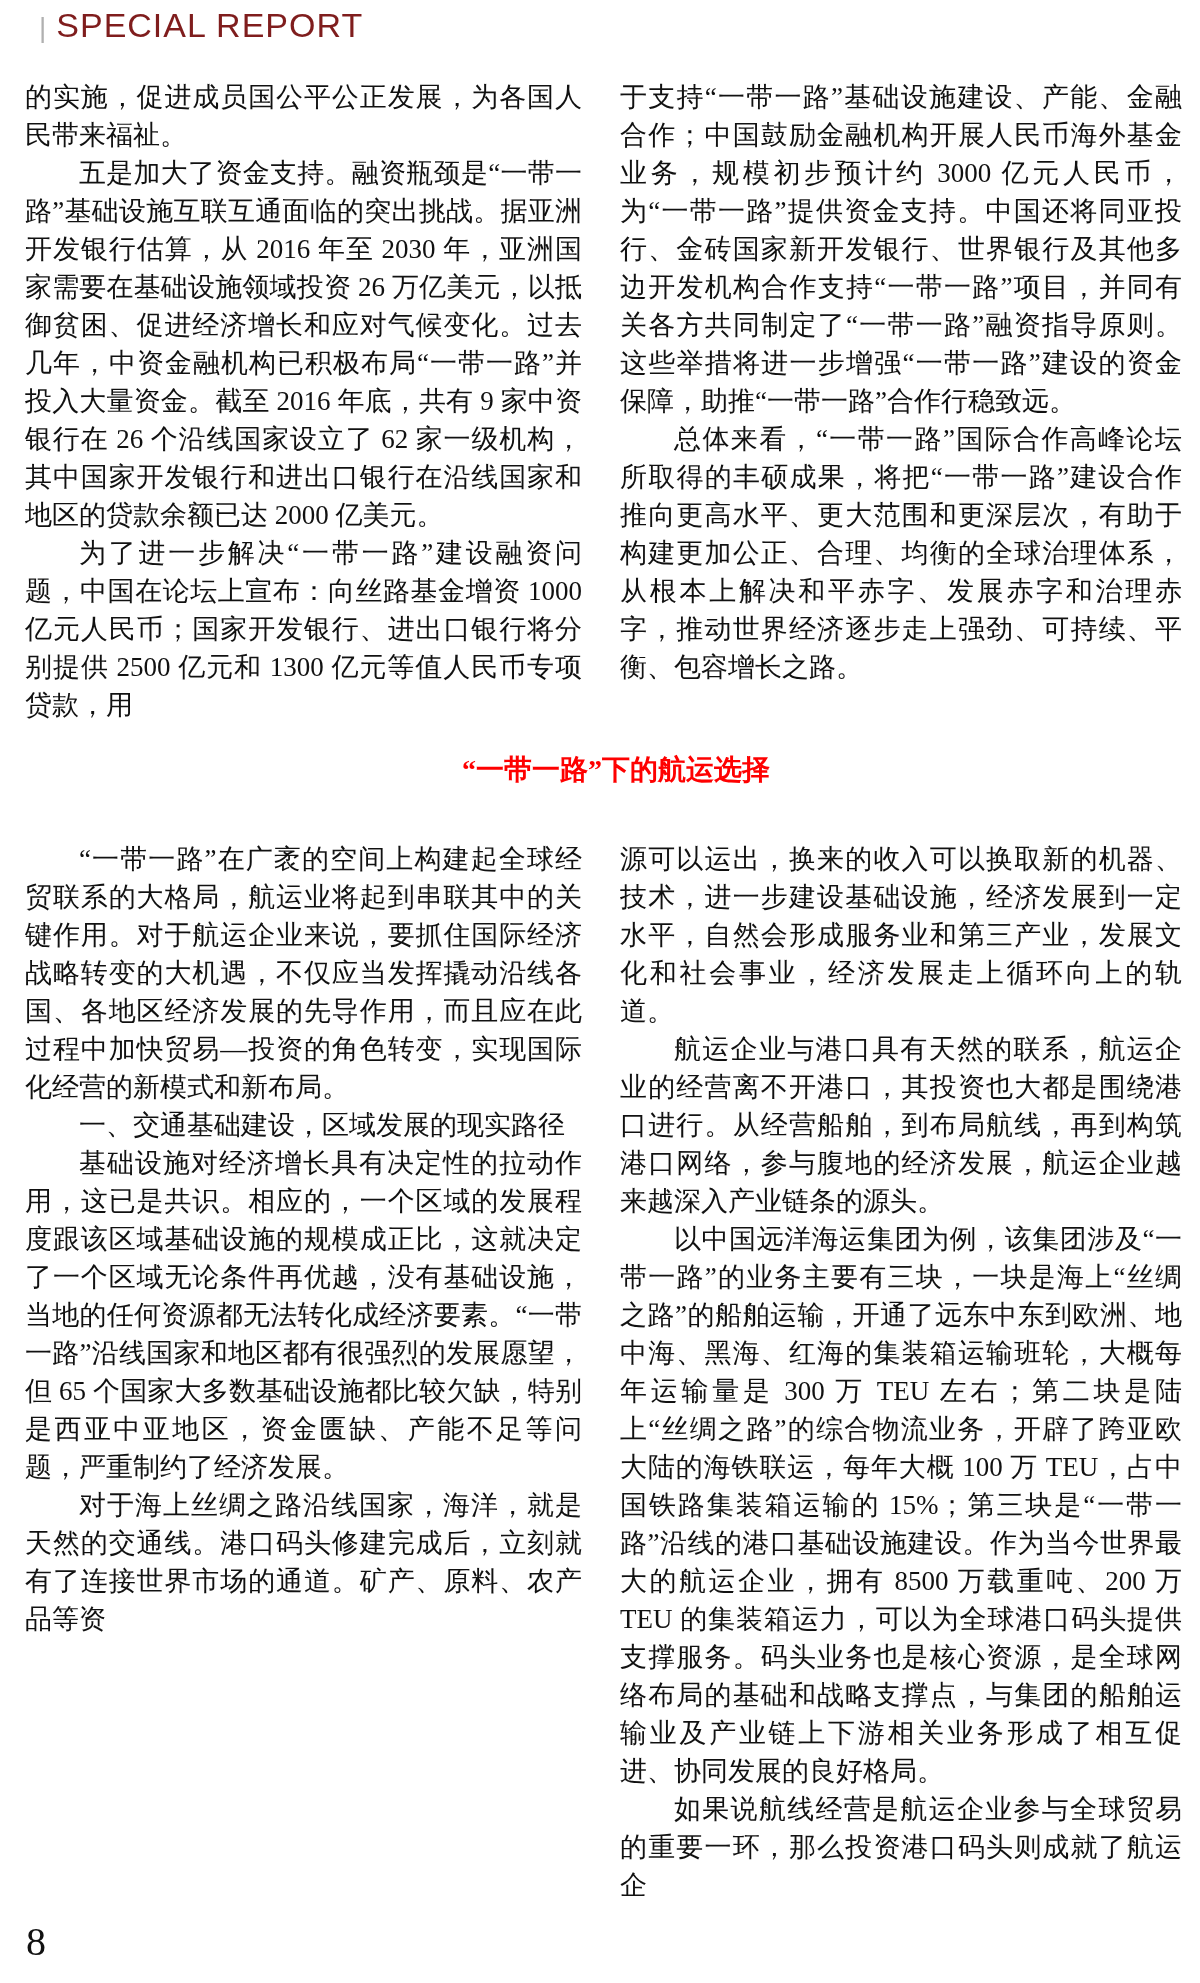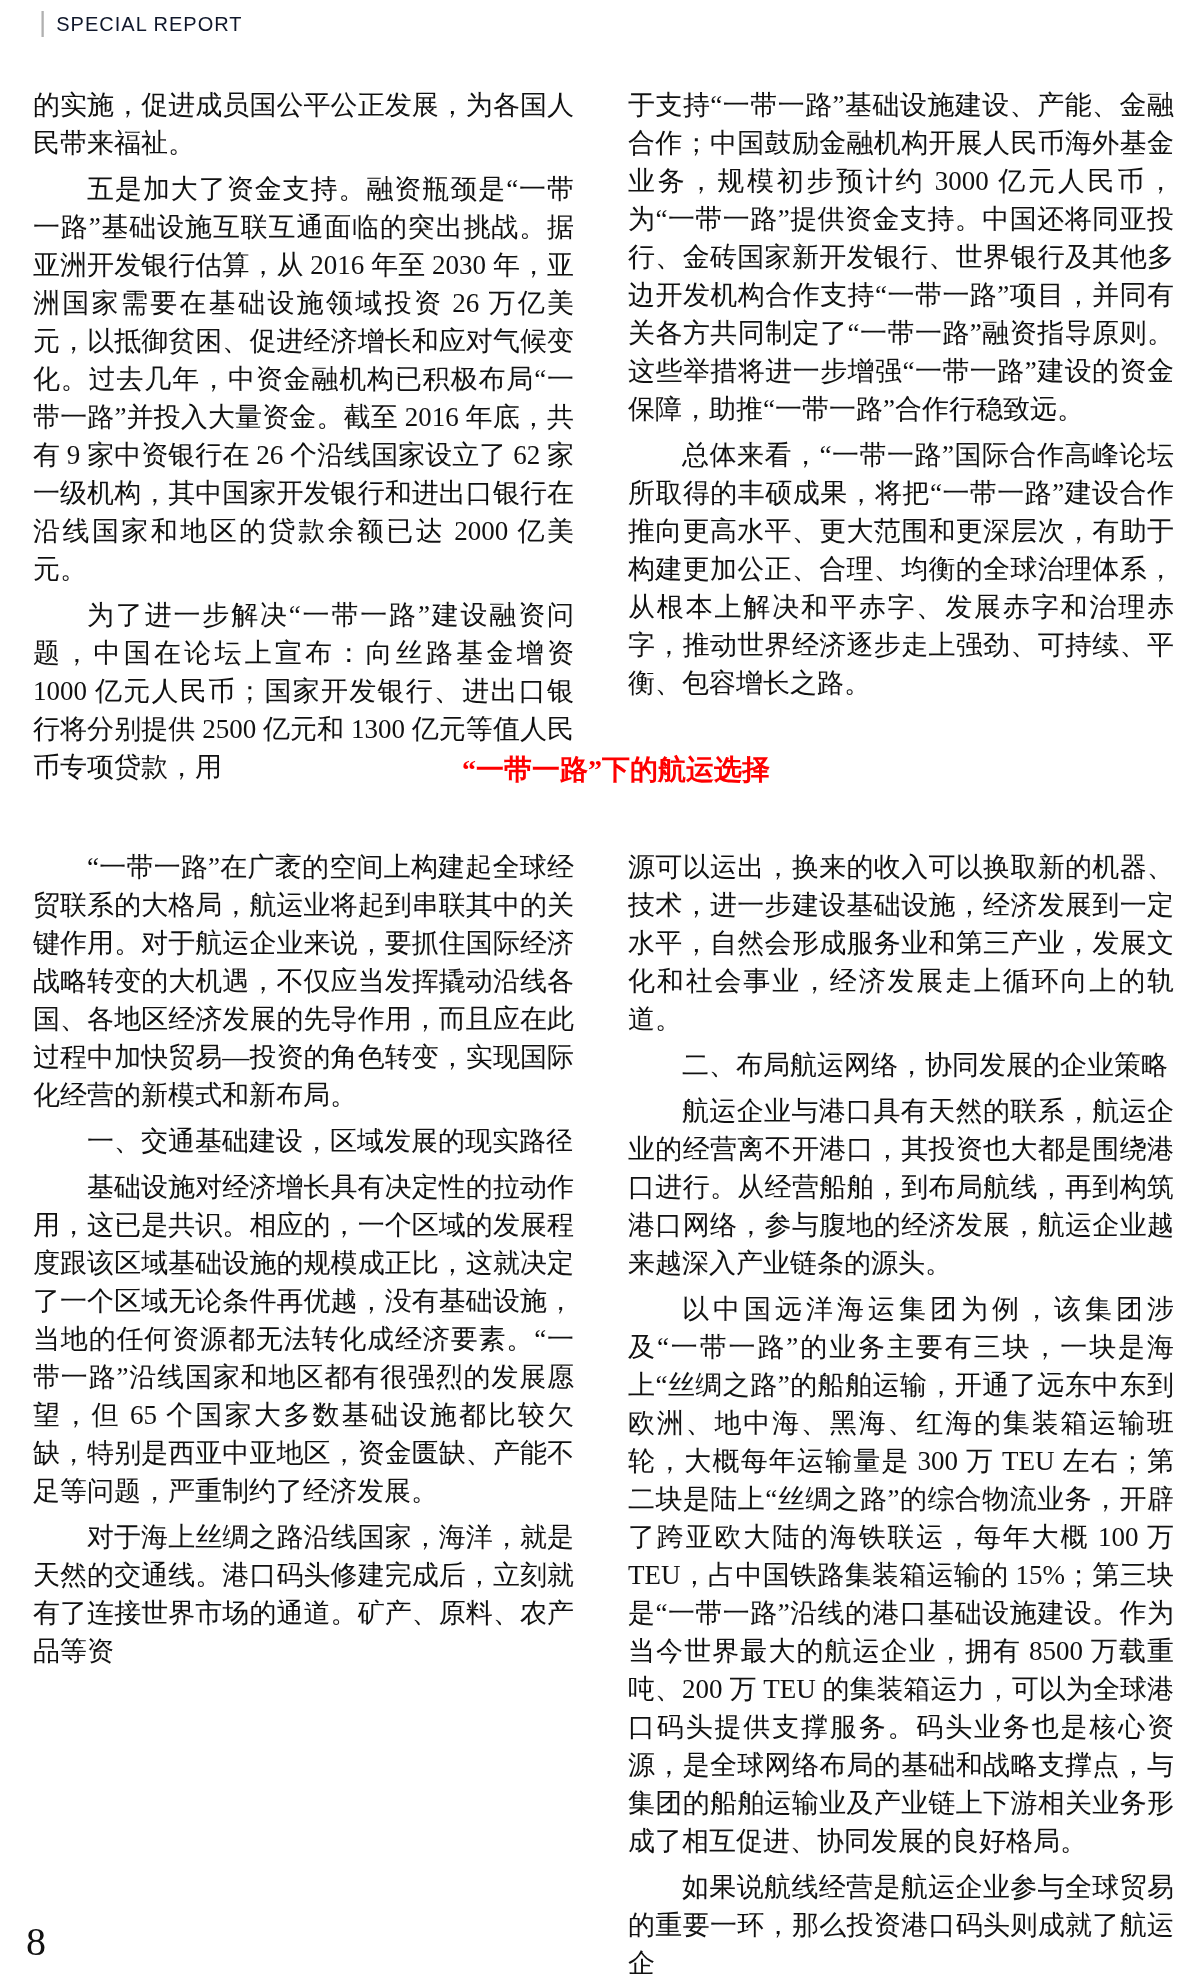--- a/index.html
+++ b/index.html
@@ -18,33 +18,33 @@
     font-family:"Liberation Sans","DejaVu Sans",sans-serif;
     white-space:nowrap;
   }
   .hdr-cn{
     font-size:42px;font-weight:bold;color:#8dc21f;letter-spacing:2px;
   }
   .hdr-sep{
     font-size:28px;color:#b0b0b0;margin:0 10px 0 14px;font-weight:300;
   }
   .hdr-en{
-    font-size:20px;color:#0f172a;letter-spacing:1px;
+    font-size:34px;color:#7f1d1d;letter-spacing:1px;
   }
   
   .sec{
     position:absolute;left:25px;width:1157px;
     display:flex;gap:38px;
   }
   .sec1{top:78px;}
   .sec2{top:840px;}
   .col{width:557px;}
   .col.r{width:562px;}
   .col p{
-    margin:8px;
+    margin:0;
     font-size:27px;
     line-height:38px;
     text-align:justify;
     text-justify:inter-ideograph;
   }
   .col p.ind{text-indent:2em;}
   
   .red-heading{
     position:absolute;left:0;top:735px;width:1200px;
     margin:16px;
@@ -85,21 +85,20 @@
 
   <div class="sec sec2">
     <div class="col">
       <p class="ind">“一带一路”在广袤的空间上构建起全球经贸联系的大格局，航运业将起到串联其中的关键作用。对于航运企业来说，要抓住国际经济战略转变的大机遇，不仅应当发挥撬动沿线各国、各地区经济发展的先导作用，而且应在此过程中加快贸易—投资的角色转变，实现国际化经营的新模式和新布局。</p>
       <p class="ind">一、交通基础建设，区域发展的现实路径</p>
       <p class="ind">基础设施对经济增长具有决定性的拉动作用，这已是共识。相应的，一个区域的发展程度跟该区域基础设施的规模成正比，这就决定了一个区域无论条件再优越，没有基础设施，当地的任何资源都无法转化成经济要素。“一带一路”沿线国家和地区都有很强烈的发展愿望，但 65 个国家大多数基础设施都比较欠缺，特别是西亚中亚地区，资金匮缺、产能不足等问题，严重制约了经济发展。</p>
       <p class="ind">对于海上丝绸之路沿线国家，海洋，就是天然的交通线。港口码头修建完成后，立刻就有了连接世界市场的通道。矿产、原料、农产品等资</p>
     </div>
     <div class="col r">
       <p>源可以运出，换来的收入可以换取新的机器、技术，进一步建设基础设施，经济发展到一定水平，自然会形成服务业和第三产业，发展文化和社会事业，经济发展走上循环向上的轨道。</p>
-      <p class="ind">二、布局航运网络，协同发展的企业策略</p>
       <p class="ind">航运企业与港口具有天然的联系，航运企业的经营离不开港口，其投资也大都是围绕港口进行。从经营船舶，到布局航线，再到构筑港口网络，参与腹地的经济发展，航运企业越来越深入产业链条的源头。</p>
       <p class="ind">以中国远洋海运集团为例，该集团涉及“一带一路”的业务主要有三块，一块是海上“丝绸之路”的船舶运输，开通了远东中东到欧洲、地中海、黑海、红海的集装箱运输班轮，大概每年运输量是 300 万 TEU 左右；第二块是陆上“丝绸之路”的综合物流业务，开辟了跨亚欧大陆的海铁联运，每年大概 100 万 TEU，占中国铁路集装箱运输的 15%；第三块是“一带一路”沿线的港口基础设施建设。作为当今世界最大的航运企业，拥有 8500 万载重吨、200 万 TEU 的集装箱运力，可以为全球港口码头提供支撑服务。码头业务也是核心资源，是全球网络布局的基础和战略支撑点，与集团的船舶运输业及产业链上下游相关业务形成了相互促进、协同发展的良好格局。</p>
       <p class="ind">如果说航线经营是航运企业参与全球贸易的重要一环，那么投资港口码头则成就了航运企</p>
     </div>
   </div>
 
   <div class="pagenum">8</div>
 
 </div>
 

